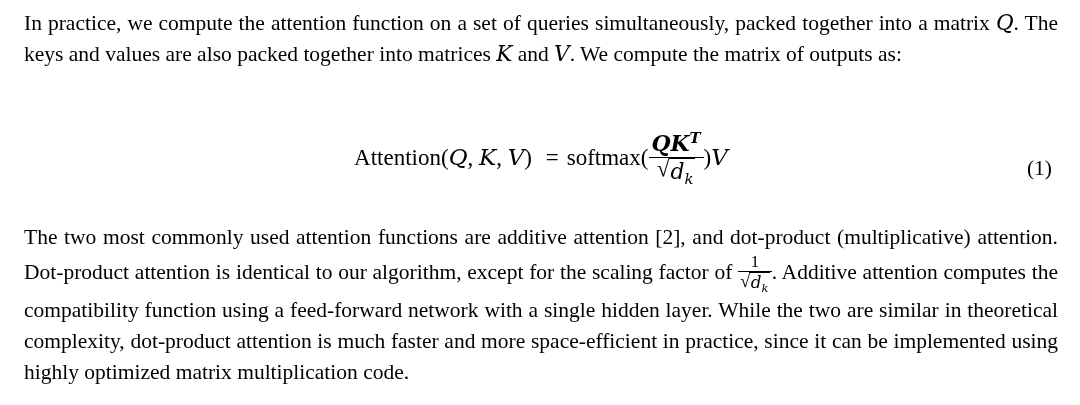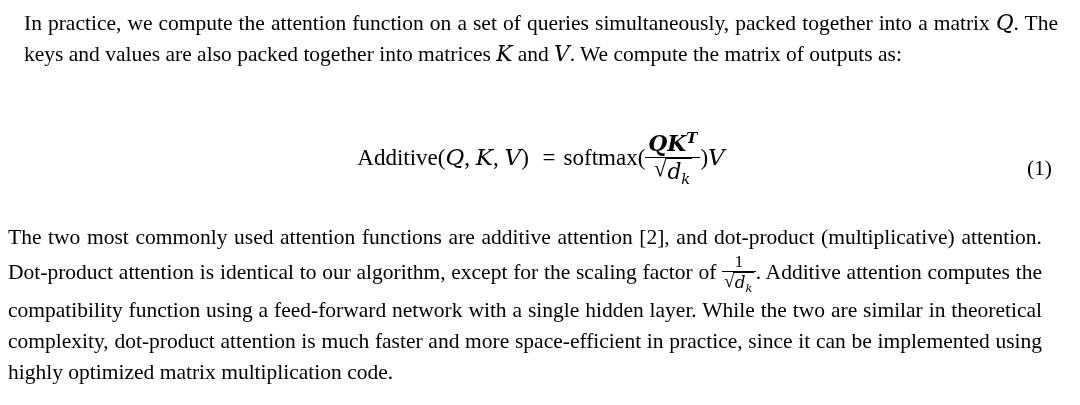--- a/index.html
+++ b/index.html
@@ -29,21 +29,21 @@
     margin: 0;
   }
   .para-top {
     position: absolute;
     left: 24px;
     top: 8px;
     width: 1034px;
   }
   .para-bottom {
     position: absolute;
-    left: 8px;
+    left: 24px;
     top: 222px;
     width: 1034px;
   }
   .equation-block {
     position: absolute;
     left: 24px;
     top: 118px;
     width: 1034px;
     height: 90px;
   }
@@ -138,21 +138,21 @@
 </style>
 </head>
 <body>
 
 <div class="page">
 
   <p class="para para-top"><span>In practice, we compute the attention function on a set of queries simultaneously, packed together into a matrix </span><span class="mathvar">Q</span><span>. The keys and values are also packed together into matrices </span><span class="mathvar">K</span><span> and </span><span class="mathvar">V</span><span>. We compute the matrix of outputs as:</span></p>
 
   <div class="equation-block">
     <div class="equation-center">
-      <span class="mathrm nowrap"><span>Additive</span><span>(</span><span class="mathvar">Q</span><span>, </span><span class="mathvar">K</span><span>, </span><span class="mathvar">V</span><span>)</span></span>
+      <span class="mathrm nowrap"><span>Attention</span><span>(</span><span class="mathvar">Q</span><span>, </span><span class="mathvar">K</span><span>, </span><span class="mathvar">V</span><span>)</span></span>
       <span style="padding:0 8px;">=</span><span class="mathrm">softmax</span><span>(</span><span class="frac"><span class="num"><span class="mathvar">Q</span><span class="mathvar">K</span><span class="mathvar sup">T</span></span><span class="den"><span class="sqrt"><span class="radical">√</span><span class="radicand"><span class="mathvar">d</span><span class="mathvar sub">k</span></span></span></span></span><span>)</span><span class="mathvar">V</span>
     </div>
     <div class="eqn-number">(1)</div>
   </div>
 
   <p class="para para-bottom"><span>The two most commonly used attention functions are additive attention [2], and dot-product (multiplicative) attention. Dot-product attention is identical to our algorithm, except for the scaling factor of </span><span class="frac-inline"><span class="num">1</span><span class="den"><span class="sqrt"><span class="radical">√</span><span class="radicand"><span class="mathvar">d</span><span class="mathvar sub">k</span></span></span></span></span><span>. Additive attention computes the compatibility function using a feed-forward network with a single hidden layer. While the two are similar in theoretical complexity, dot-product attention is much faster and more space-efficient in practice, since it can be implemented using highly optimized matrix multiplication code.</span></p>
 
 </div>
 
 </body></html>

